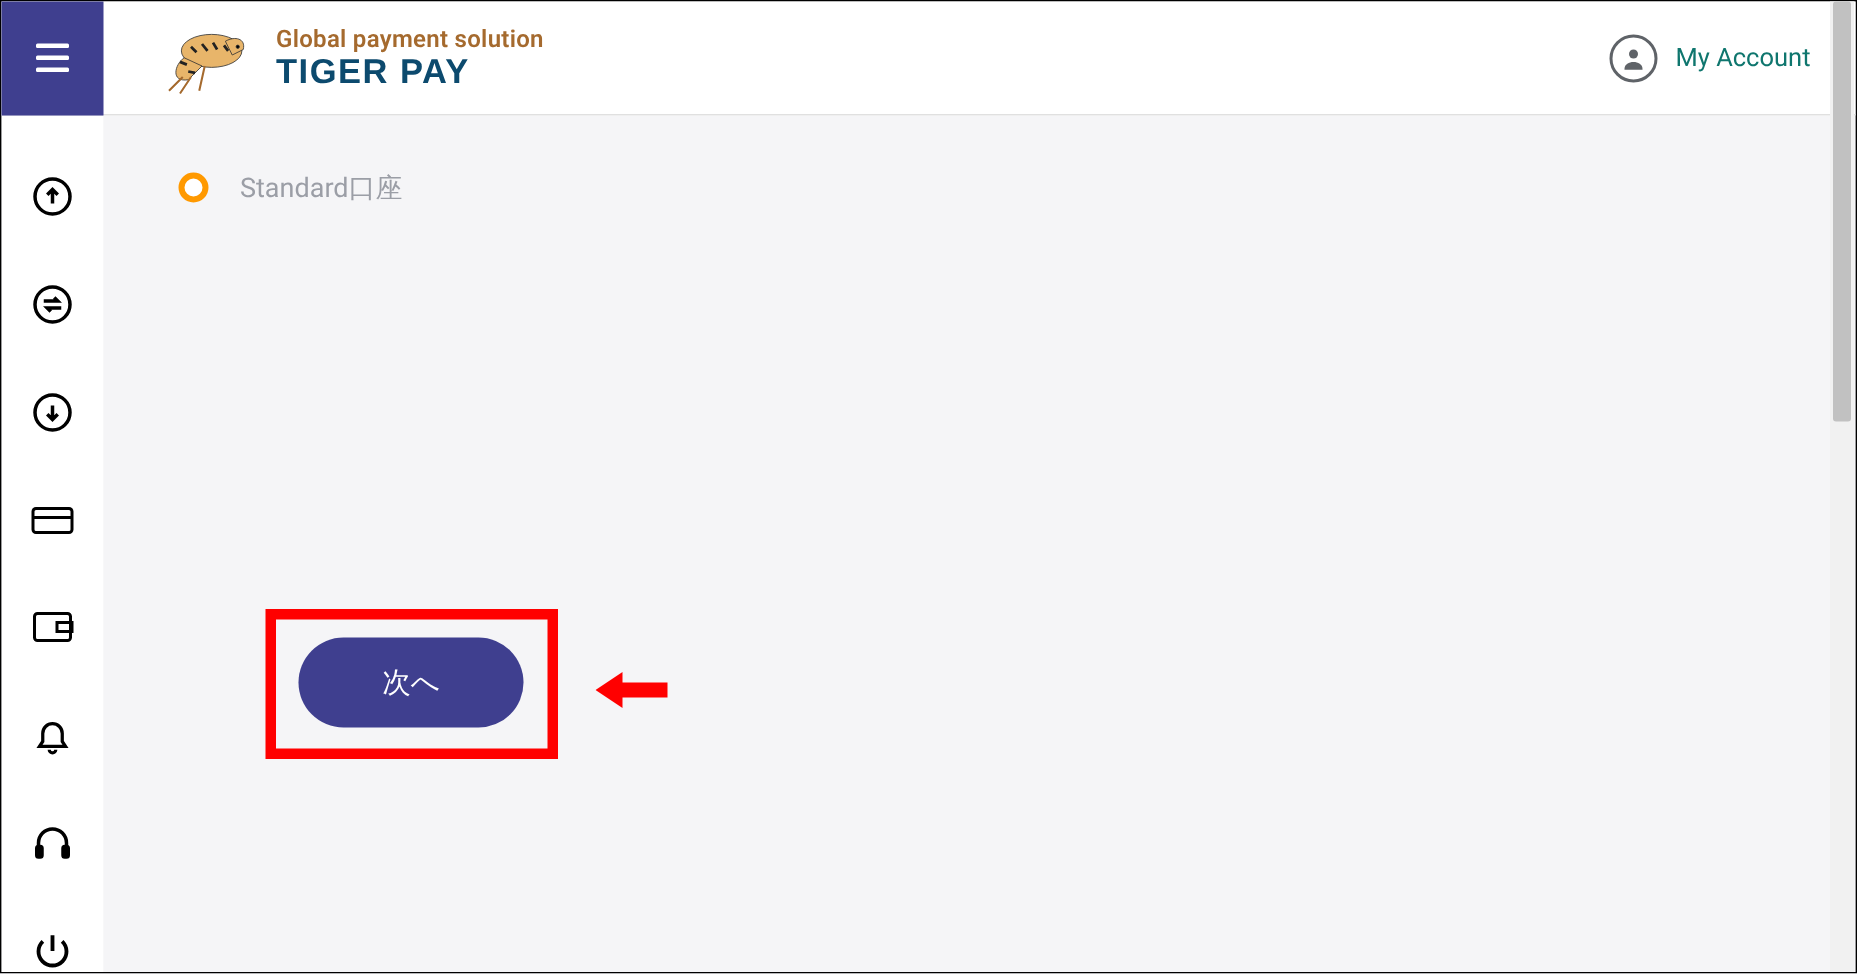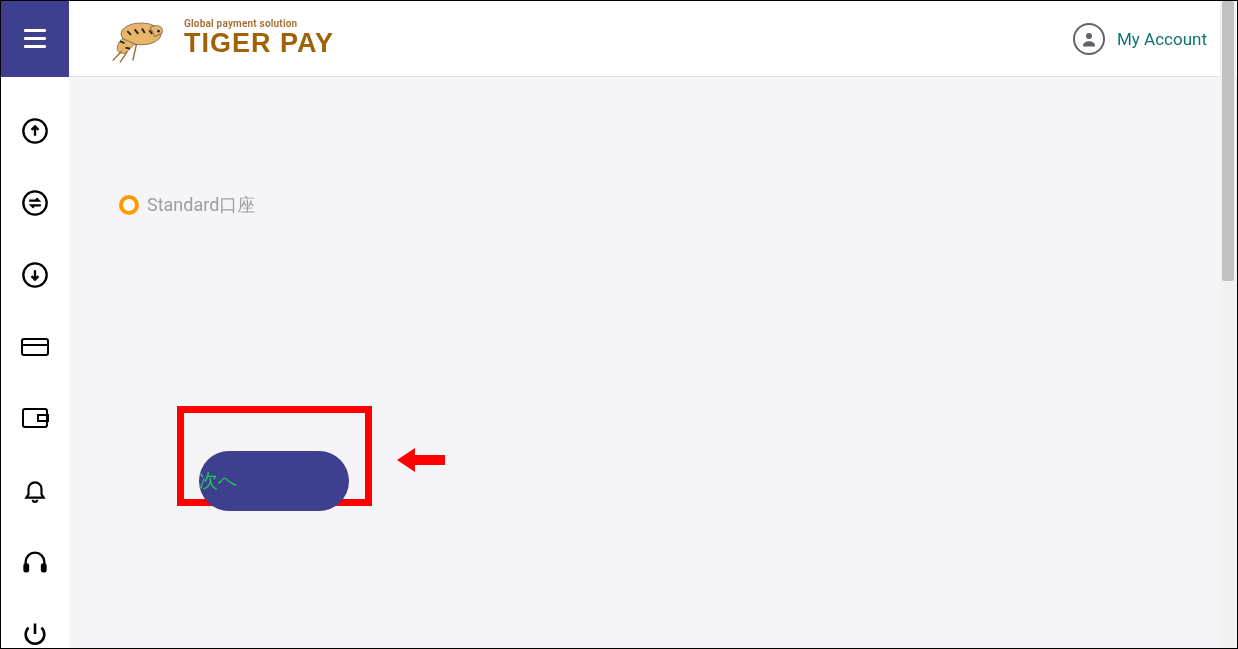--- a/index.html
+++ b/index.html
@@ -60,29 +60,29 @@
     .tiger-svg {
       width: 75px;
       height: 55px;
     }
     .logo-text {
       display: flex;
       flex-direction: column;
       line-height: 1.1;
     }
     .logo-tagline {
-      font-size: 10px;
+      font-size: 16px;
       color: #a56a2e;
       font-weight: 600;
       letter-spacing: 0.2px;
     }
     .logo-brand {
-      font-size: 27px;
+      font-size: 23px;
       font-weight: 800;
-      color: #a16207;
+      color: #0c4a6e;
       letter-spacing: 1px;
       font-family: Impact, "Arial Black", sans-serif;
     }
     .account-area {
       position: absolute;
       right: 30px;
       display: flex;
       align-items: center;
       gap: 12px;
       cursor: pointer;
@@ -129,24 +129,23 @@
       background: #f5f5f7;
       padding: 36px 50px;
       position: relative;
     }
     .page-title {
       font-size: 23px;
       font-weight: 500;
       color: #2c2c2c;
     }
     .radio-row {
-      margin-top: 80px;
-      display: flex;
-      align-items: center;
-      gap: 8px;
+      display: flex;
+      align-items: center;
+      gap: 21px;
     }
     .radio-outer {
       width: 20px;
       height: 20px;
       border-radius: 50%;
       border: 4px solid #ff9900;
       background: #fff;
       display: inline-block;
     }
     .radio-label {
@@ -163,28 +162,27 @@
     }
     .next-btn {
       position: absolute;
       left: 130px;
       top: 348px;
       width: 150px;
       height: 60px;
       background: #3f3f8f;
       border: none;
       border-radius: 30px;
-      color: #22c55e;
+      color: #ffffff;
       font-size: 19px;
       font-weight: 500;
       cursor: pointer;
       display: flex;
       align-items: center;
-      justify-content: flex-start;
-      margin-top: 26px;
+      justify-content: center;
     }
     .red-arrow {
       position: absolute;
       left: 328px;
       top: 368px;
     }
     .scrollbar-track {
       position: absolute;
       right: 2px;
       top: 1px;

